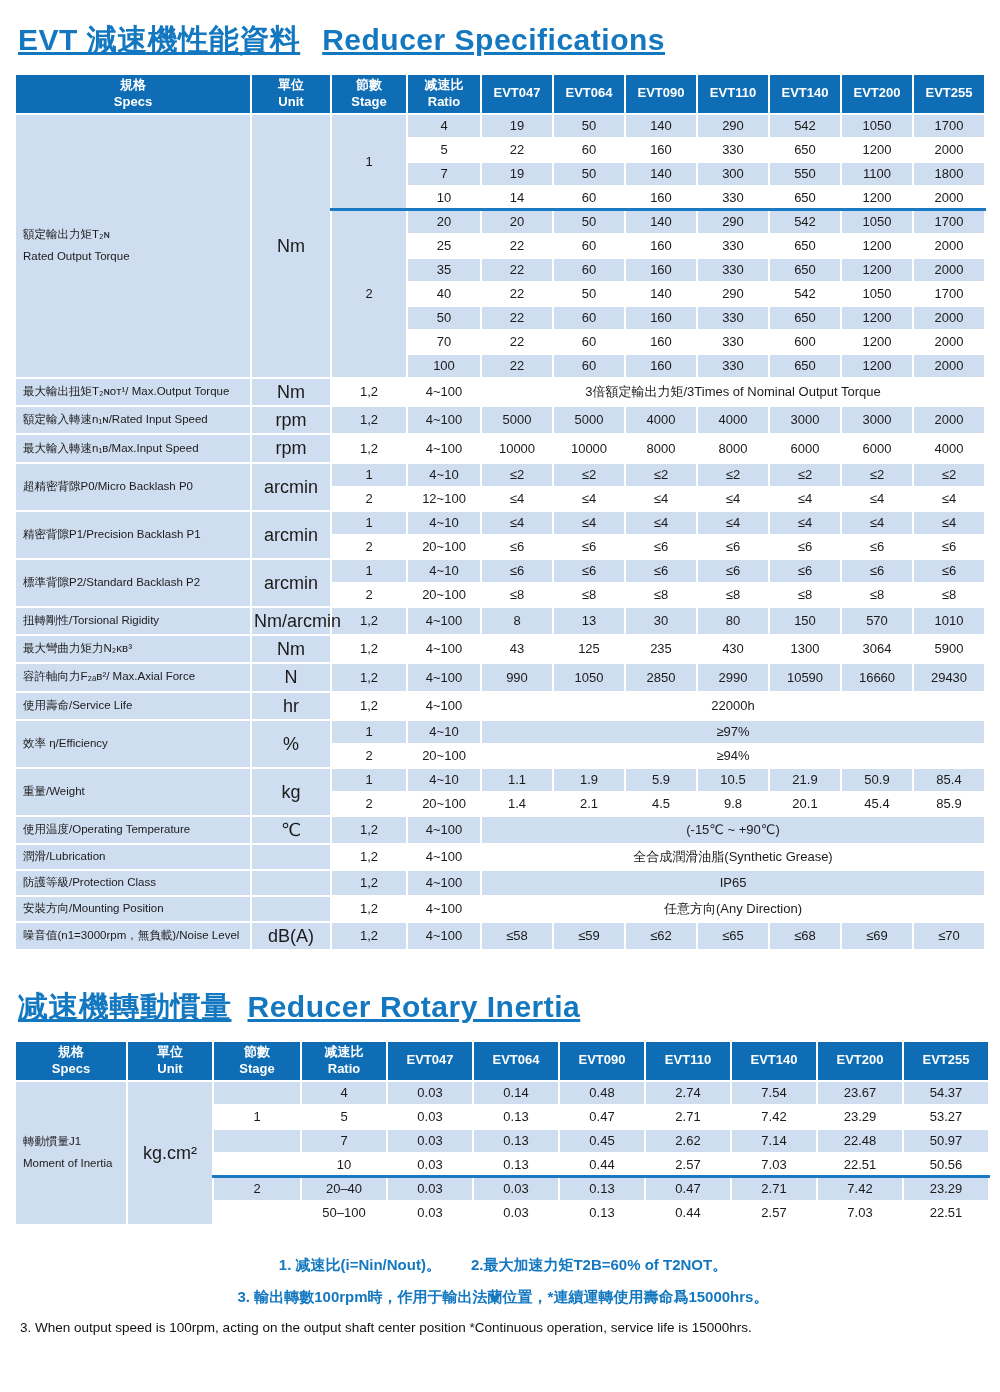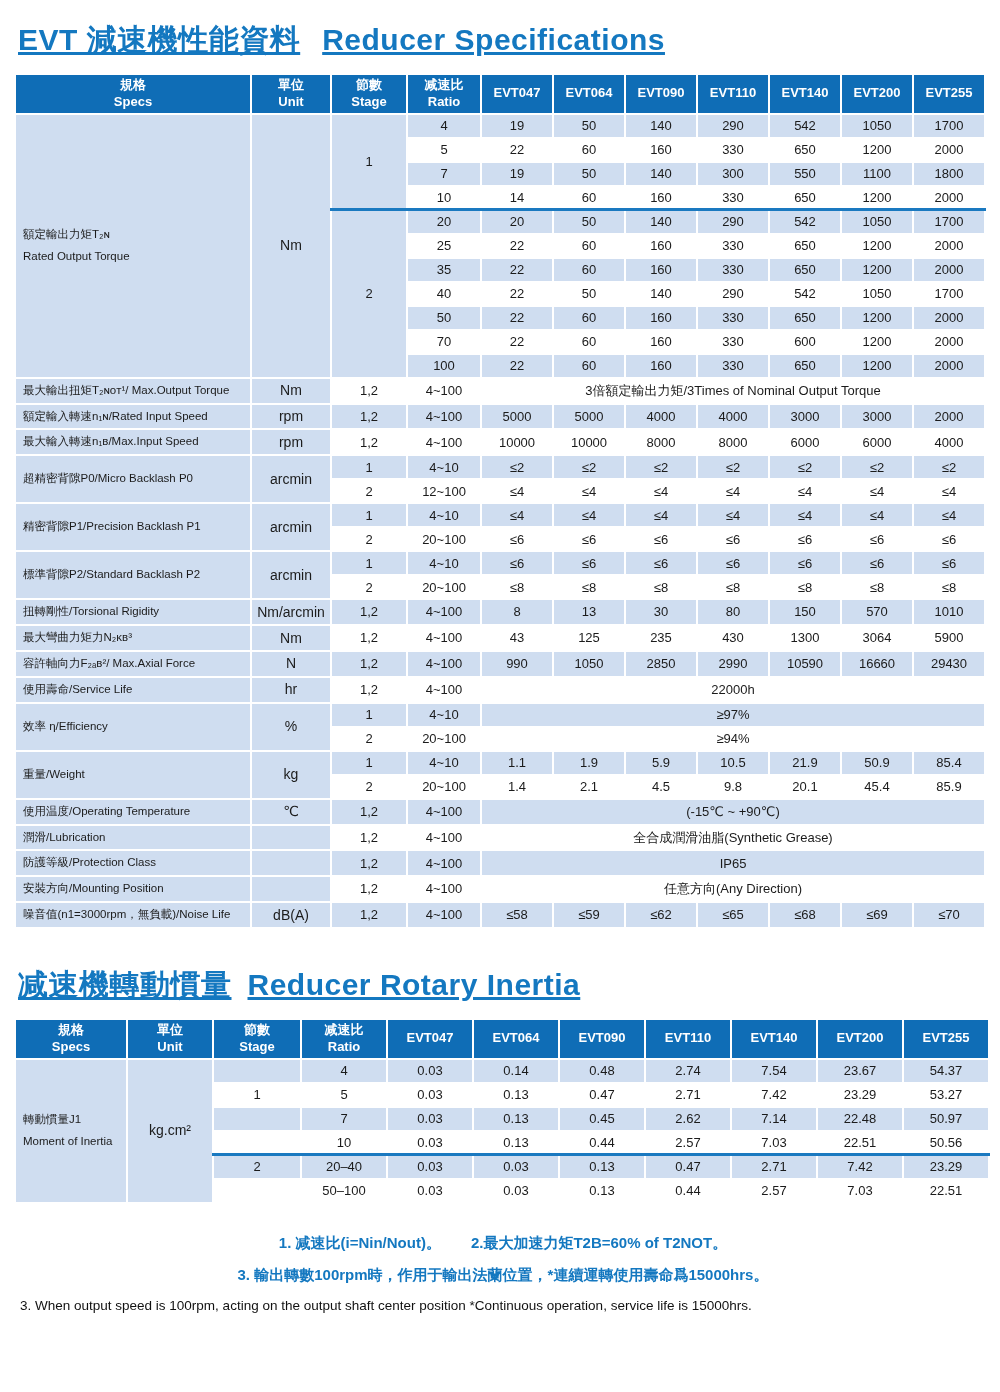--- a/index.html
+++ b/index.html
@@ -63,21 +63,21 @@
   tr.b td{background:var(--stripe);}
   tr.w td{background:#fff;}
   table.spec td.lbl{
     background:var(--stripe);
     text-align:left;
     font-size:11.5px;
     padding-left:7px;
     line-height:1.9;
     margin-left:12px;
   }
-  table.spec td.unit{background:var(--stripe);font-size:14px;}
+  table.spec td.unit{background:var(--stripe);font-size:18px;}
   table.spec td.sp{background:var(--stripe);}
   tr.dv td{border-top:3px solid var(--divider);}
 
   .notes{margin:30px 0 0 6px;}
   .note-zh{
     color:var(--blue);
     font-weight:bold;
     font-size:15px;
     margin:0 0 13px 0;
     text-align:center;
@@ -458,21 +458,21 @@
           <td class="spn" colspan="7">IP65</td>
         </tr>
         <tr class="w">
           <td class="lbl">安裝方向/Mounting Position</td>
           <td class="unit"></td>
           <td class="stg">1,2</td>
           <td class="rt">4~100</td>
           <td class="spn" colspan="7">任意方向(Any Direction)</td>
         </tr>
         <tr class="b">
-          <td class="lbl">噪音值(n1=3000rpm，無負載)/Noise Life</td>
+          <td class="lbl">噪音值(n1=3000rpm，無負載)/Noise Level</td>
           <td class="unit">dB(A)</td>
           <td class="stg">1,2</td>
           <td class="rt">4~100</td>
           <td class="val">≤58</td>
           <td class="val">≤59</td>
           <td class="val">≤62</td>
           <td class="val">≤65</td>
           <td class="val">≤68</td>
           <td class="val">≤69</td>
           <td class="val">≤70</td>

